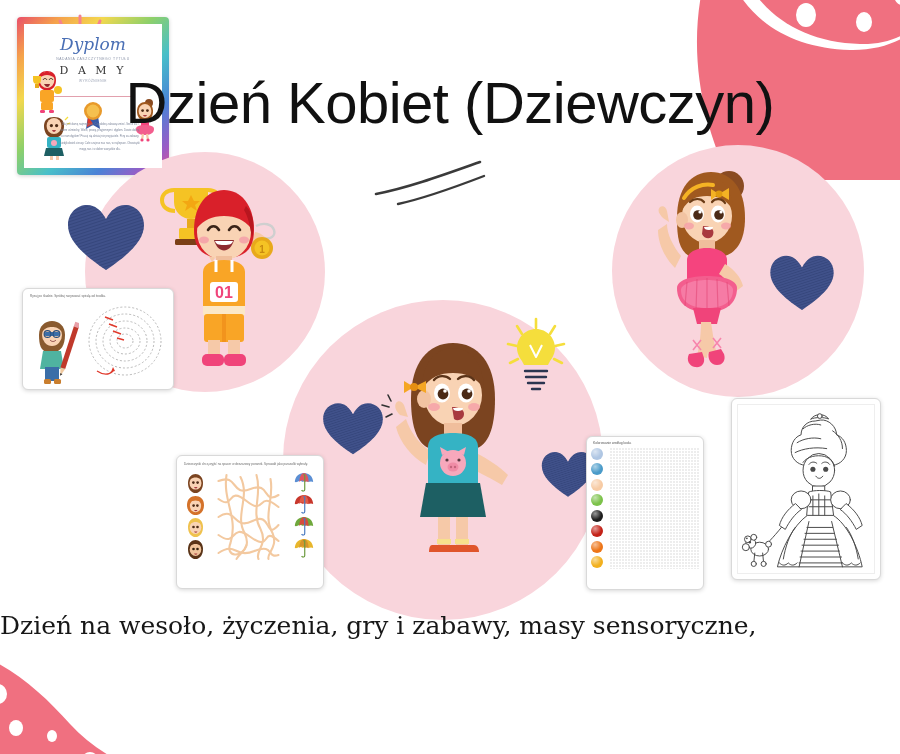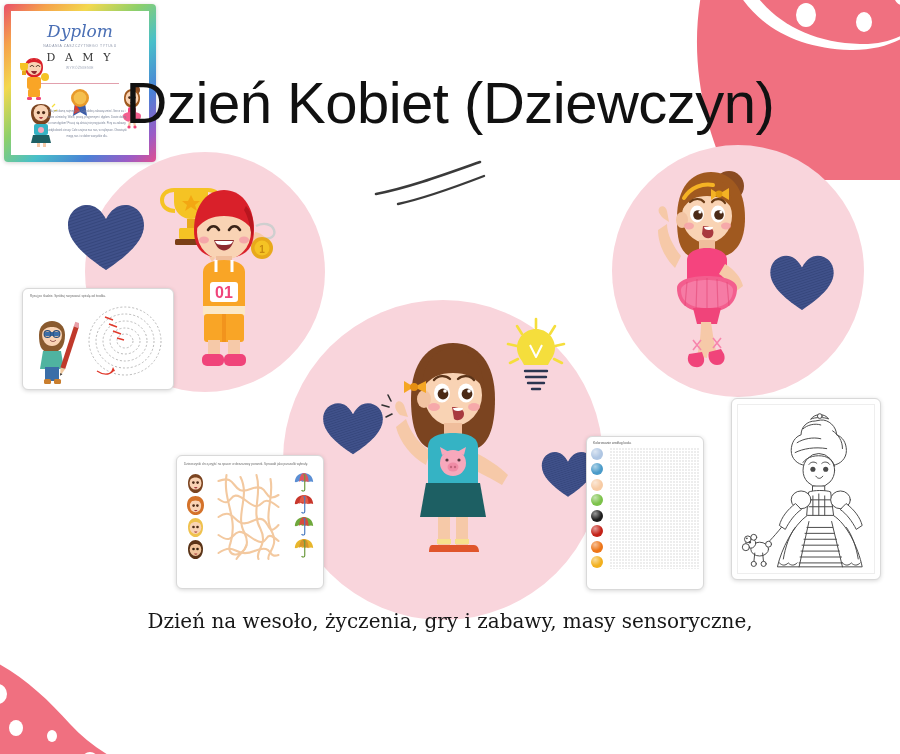--- a/index.html
+++ b/index.html
@@ -42,21 +42,21 @@
   .char{position:absolute;}
   #char-athlete{left:158px;top:176px;width:132px;height:198px;}
   #char-center{left:378px;top:333px;width:150px;height:232px;}
   #char-ballet{left:655px;top:160px;width:106px;height:220px;}
 
   
   .card{position:absolute;background:#fff;border:1px solid #d9d9d9;border-radius:6px;
         box-shadow:0 1px 4px rgba(0,0,0,.16);overflow:hidden;}
 
   #card-trace{left:22px;top:288px;width:150px;height:100px;}
-  #card-diploma{left:14px;top:430px;width:152px;height:158px;border:none;padding:4px;background:transparent;box-shadow:none;}
+  #card-diploma{left:14px;top:430px;width:152px;height:158px;border:none;padding:17px;background:transparent;box-shadow:none;}
   #card-maze{left:176px;top:455px;width:146px;height:132px;}
   #card-coding{left:586px;top:436px;width:116px;height:152px;}
   #card-coloring{left:731px;top:398px;width:148px;height:180px;}
 
   
   .diploma-frame{width:100%;height:100%;border-radius:4px;
     background:linear-gradient(135deg,#e94f6a 0%,#f5a24b 14%,#f3d84e 28%,#8ed06a 44%,#48bfc9 60%,#4a82d6 76%,#9a5cc6 90%,#e2508f 100%);
     padding:7px;box-sizing:border-box;box-shadow:0 1px 4px rgba(0,0,0,.18);}
   .diploma-inner{width:100%;height:100%;background:#fff;position:relative;overflow:hidden;}
   .dip-title{position:absolute;left:0;right:0;top:10px;text-align:center;
@@ -91,22 +91,22 @@
   .facechip{width:21px;height:21px;border-radius:3px;overflow:hidden;}
   .umb{width:22px;height:24px;}
 
   
   .spiral{position:absolute;right:6px;top:12px;}
 
   
   .coloring-inner{position:absolute;inset:5px;border:1px solid #eee;background:#fff;}
 
   
-  #caption{position:absolute;left:0;top:606px;width:900px;text-align:center;
-     font-family:"DejaVu Serif","Liberation Serif",serif;font-size:20px;line-height:1.56;color:#171717;}
+  #caption{position:absolute;left:0;top:606px;width:900px;
+     font-family:"DejaVu Serif","Liberation Serif",serif;font-size:25px;line-height:1.56;color:#171717;}
   #caption div{white-space:nowrap;}
 </style>
 </head>
 <body>
 
 <div id="poster">
 
   <svg class="blob" id="blob-tr" viewBox="0 0 330 250">
     <path d="M120,0 C140,60 175,92 232,95 C275,97 305,70 330,38 L330,0 Z
              M108,4 C118,78 168,118 240,120 C286,121 314,98 330,72 L330,250 L120,250

